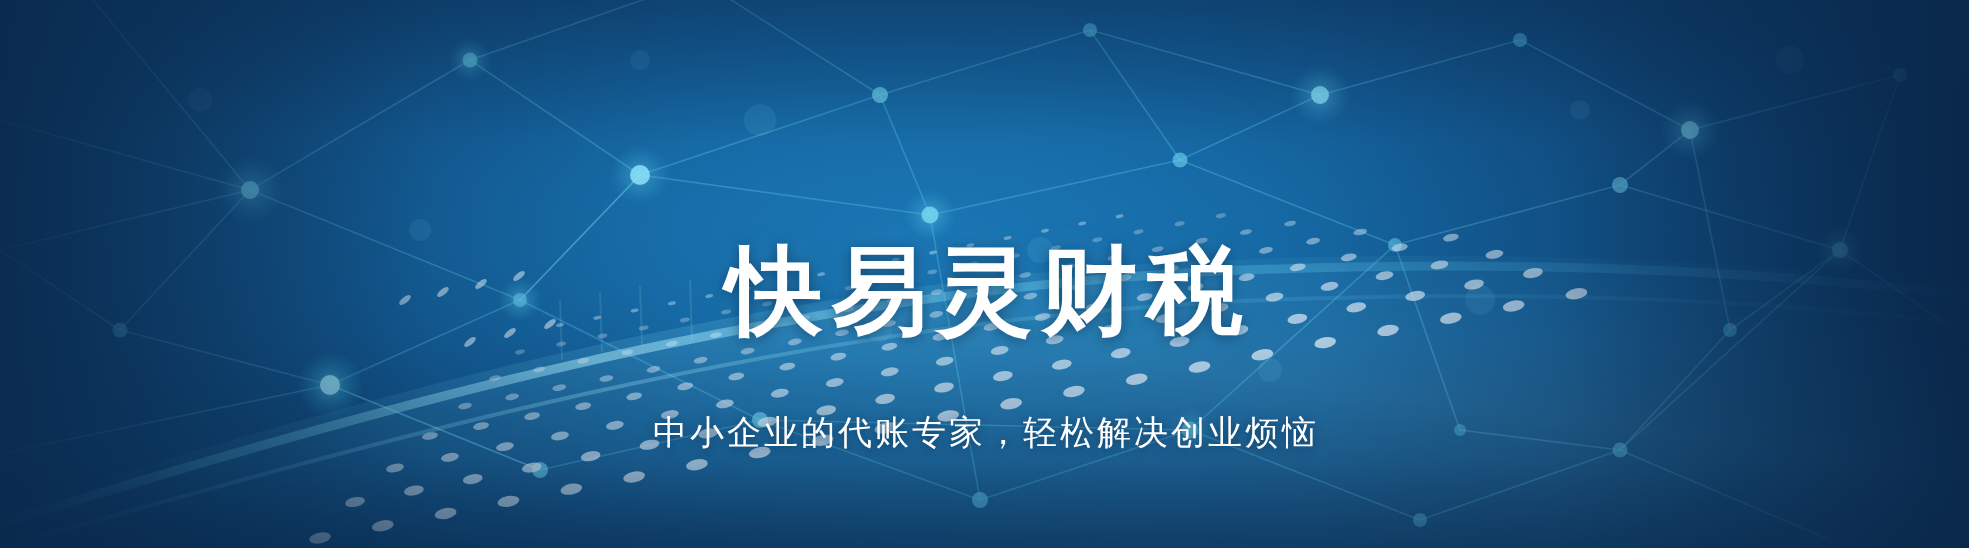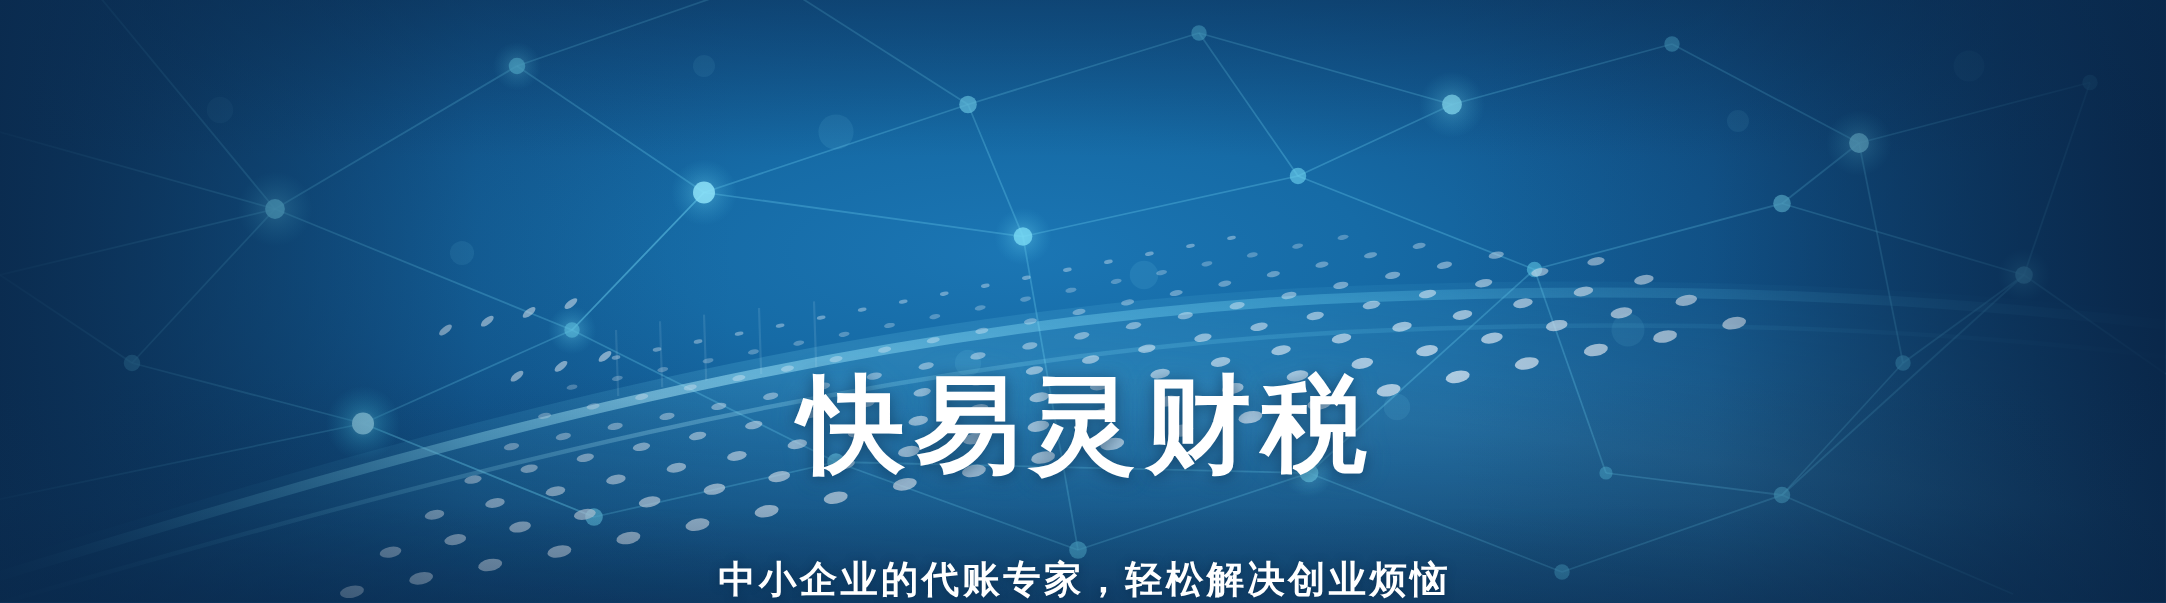--- a/index.html
+++ b/index.html
@@ -53,42 +53,42 @@
   
   .content {
     position: absolute;
     left: 0;
     top: 0;
     width: 100%;
     height: 100%;
     display: flex;
     flex-direction: column;
     align-items: center;
-    justify-content: flex-end;
+    justify-content: center;
     pointer-events: none;
     gap: 48px;
   }
   .title {
     margin: 0;
     margin-top: 146px;
     font-family: "DejaVu Serif", "Liberation Serif", serif;
     font-weight: 700;
     font-size: 96px;
     line-height: 1.05;
     letter-spacing: 9px;
     color: #ffffff;
     text-shadow: 0 2px 14px rgba(4,32,62,0.55), 0 0 28px rgba(120,205,255,0.20);
     white-space: nowrap;
     text-indent: 9px;
   }
   .subtitle {
     margin: 0;
     margin-top: 22px;
     font-family: "Liberation Sans", "DejaVu Sans", sans-serif;
-    font-weight: 700;
+    font-weight: 400;
     font-size: 34px;
     line-height: 1.2;
     letter-spacing: 3px;
     color: #ffffff;
     text-shadow: 0 1px 8px rgba(6,38,70,0.60);
     white-space: nowrap;
     text-indent: 3px;
   }
 </style>
 </head>

